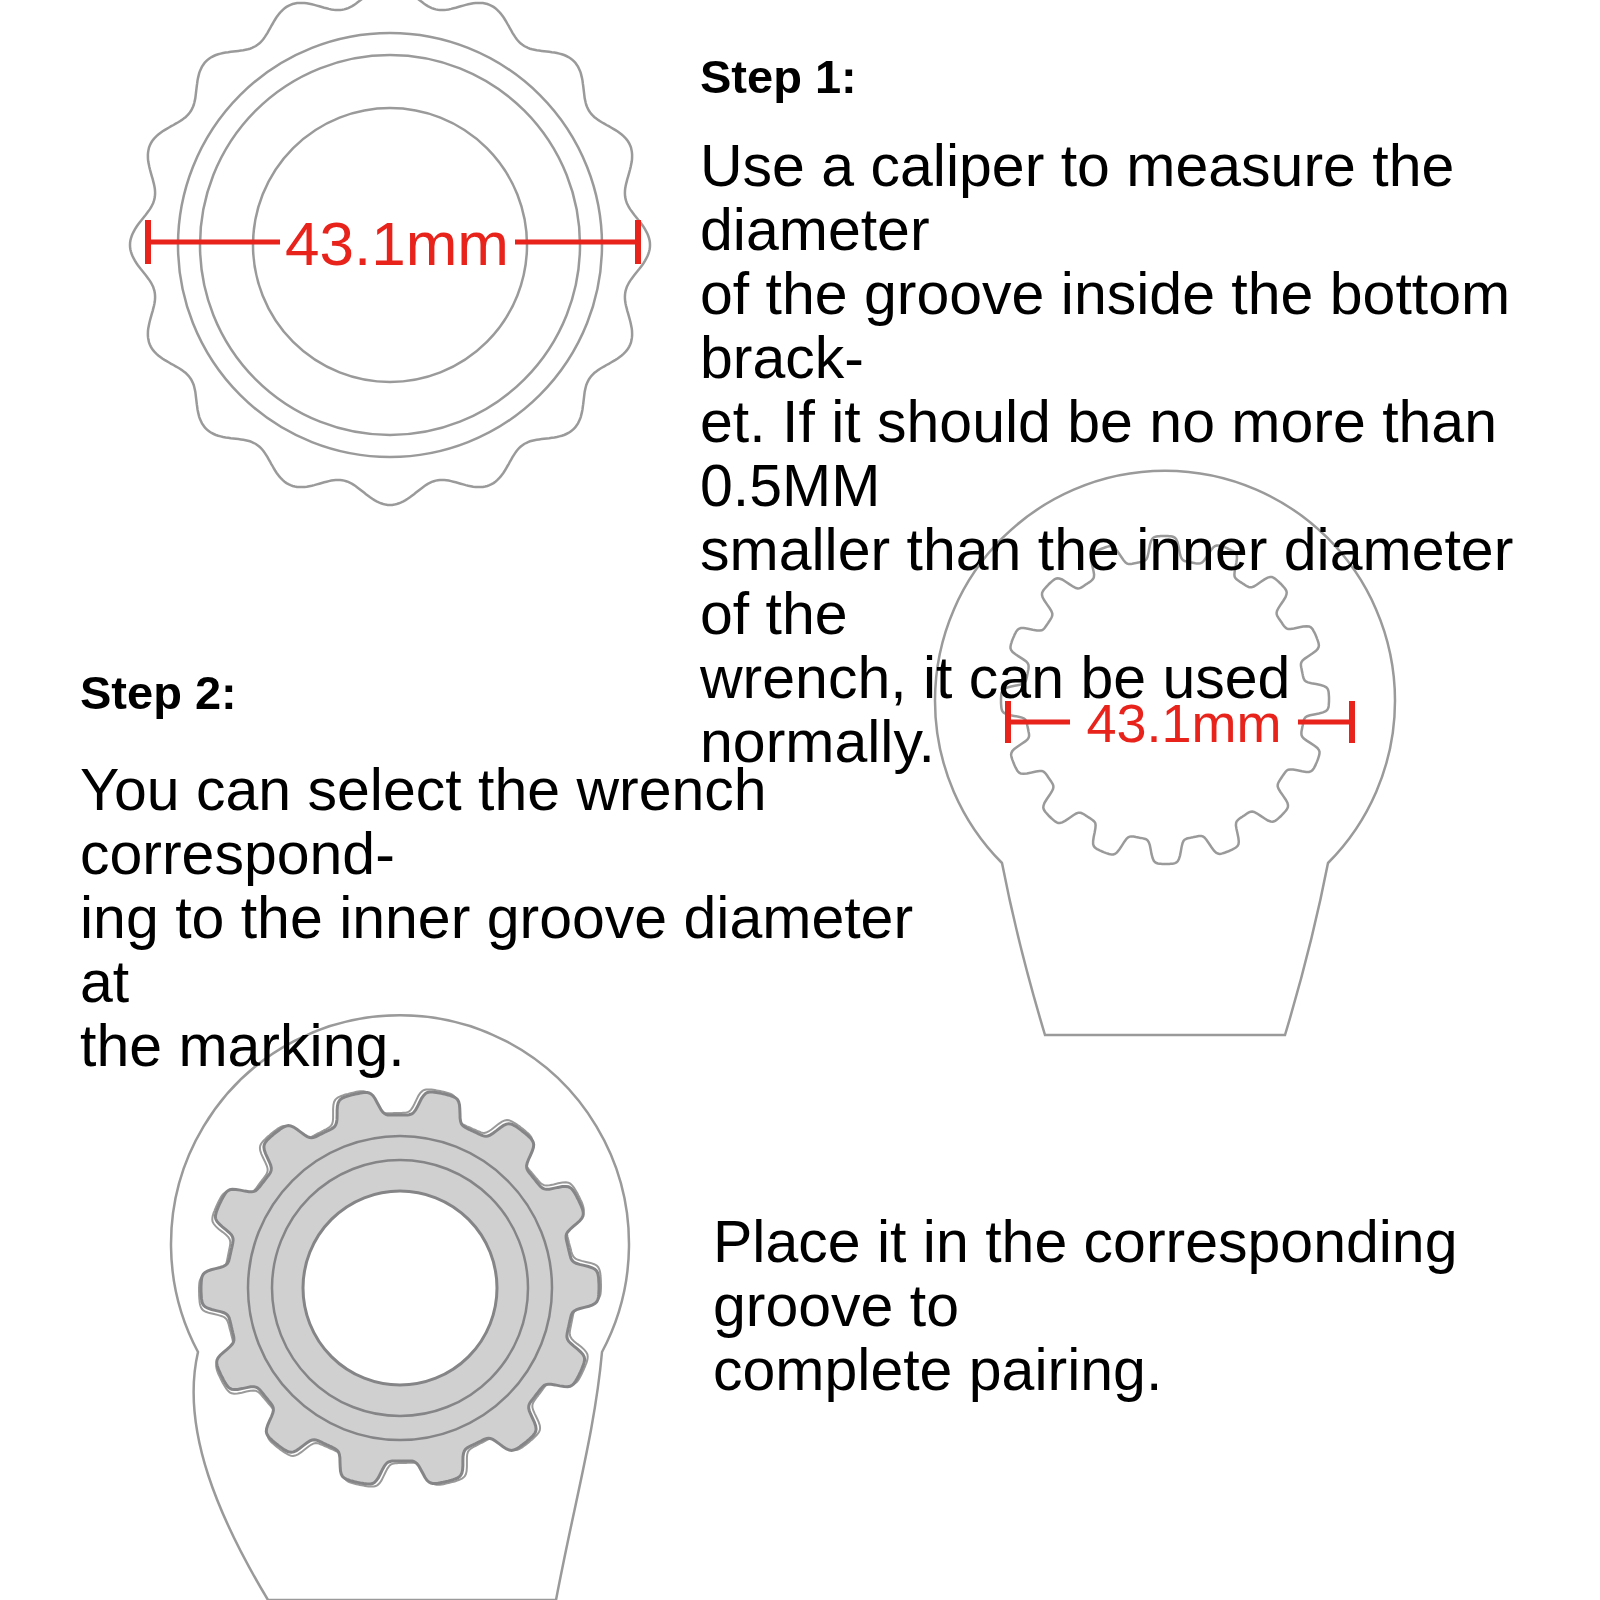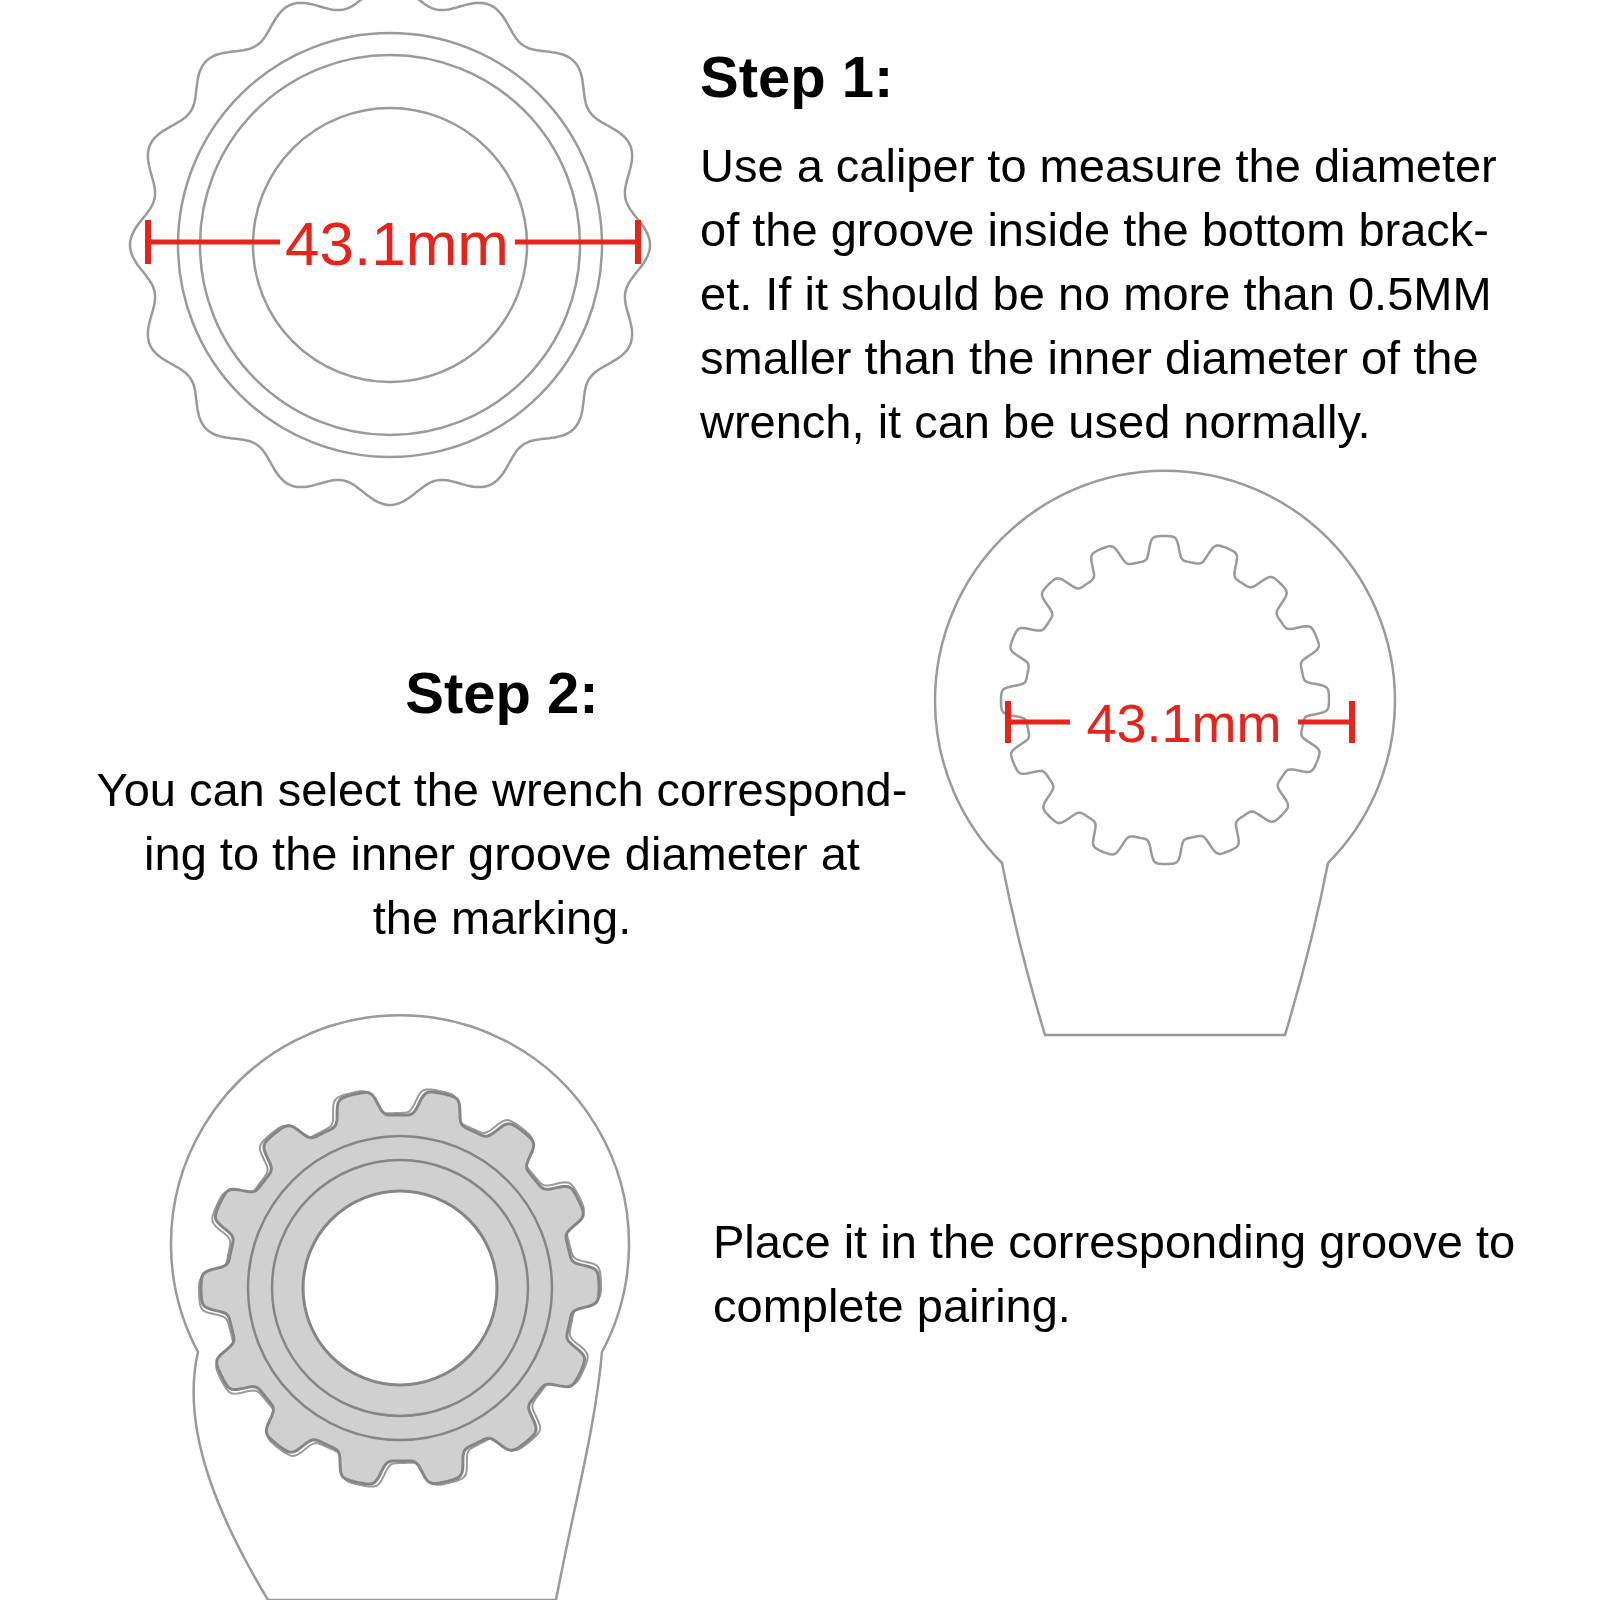--- a/index.html
+++ b/index.html
@@ -3,29 +3,29 @@
 <meta charset="utf-8">
 <style>
   html,body{margin:0;padding:0;background:#ffffff;}
   body{
     position:relative;width:1600px;height:1600px;overflow:hidden;
     font-family:"Liberation Sans", sans-serif;color:#000;
   }
   #art{position:absolute;left:0;top:0;}
   .step{position:absolute;}
   .step h2{
-    margin:0;font-size:58px;line-height:62px;font-weight:bold;color:#000;
+    margin:0;font-size:47px;line-height:62px;font-weight:bold;color:#000;
   }
   .step p{
-    margin:0;font-size:47px;line-height:64px;font-weight:400;color:#000;
+    margin:0;font-size:59px;line-height:64px;font-weight:400;color:#000;
     white-space:pre-line;
   }
   #step1{left:700px;top:46px;width:830px;}
   #step1 p{margin-top:26px;}
-  #step2{left:72px;top:662px;width:860px;text-align:center;}
+  #step2{left:80px;top:662px;width:860px;}
   #step2 p{margin-top:34px;}
   #step3{left:713px;top:1196px;width:840px;}
   #step3 p{margin-top:14px;}
   .dim{
     position:absolute;transform:translate(-50%,-50%);
     font-weight:400;white-space:nowrap;
   }
   #dim1{left:397px;top:243px;font-size:62px;}
   #dim2{left:1184px;top:723px;font-size:54px;}
 </style>

